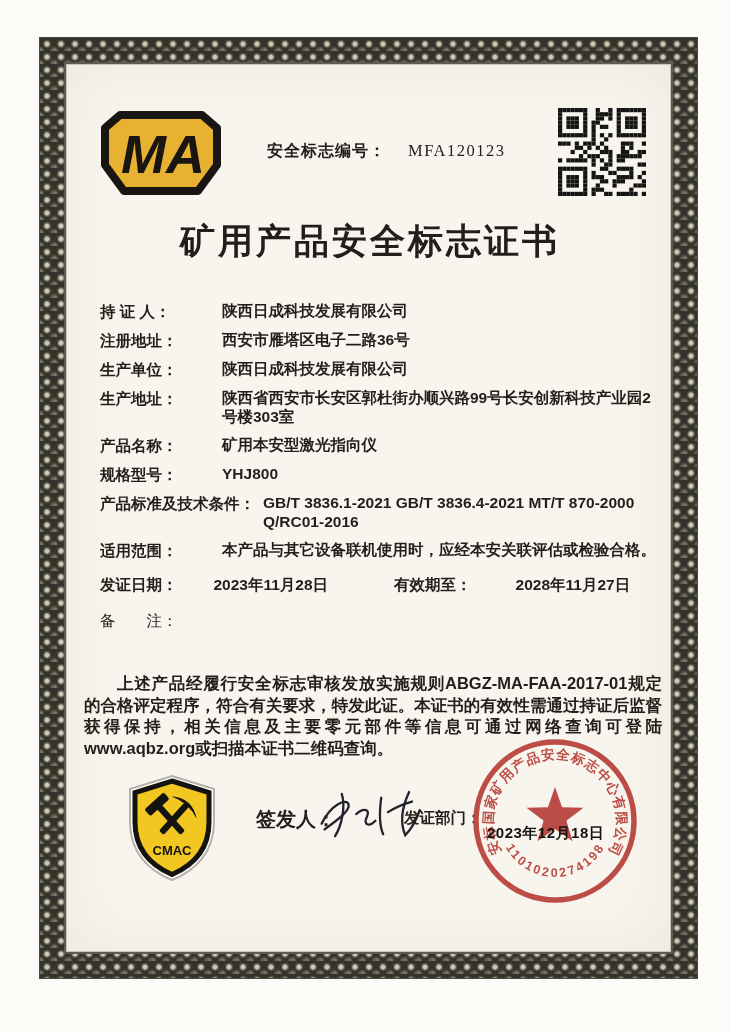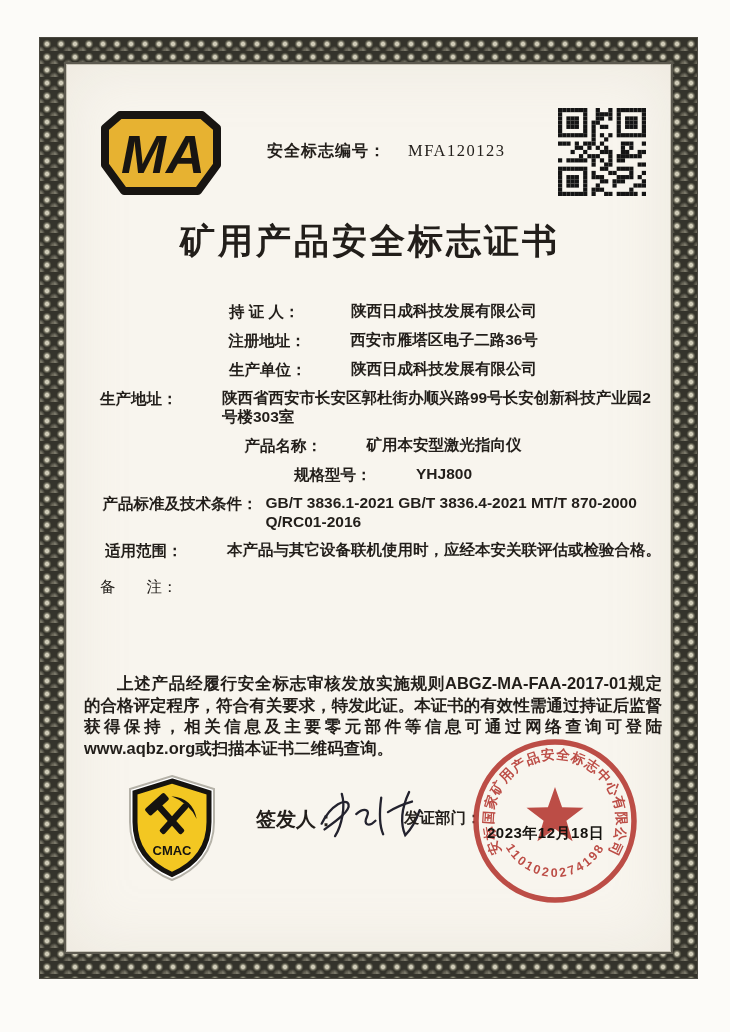--- a/index.html
+++ b/index.html
@@ -36,21 +36,21 @@
   .qr{position:absolute;left:558px;top:108px;width:88px;height:88px;}
   .qr svg{width:88px;height:88px;display:block;}
   .qr rect{fill:#141414;}
   
   .title{
     position:absolute;left:70px;top:218px;width:600px;text-align:center;
     font-size:35px;font-weight:bold;letter-spacing:3px;white-space:nowrap;
   }
   
   .fields{position:absolute;left:100px;top:302px;width:566px;}
-  .row{display:flex;margin-bottom:10px;font-size:15.5px;font-weight:bold;line-height:19px;justify-content:center;}
+  .row{display:flex;margin-bottom:10px;font-size:15.5px;font-weight:bold;line-height:19px;}
   .row .lab{flex:0 0 auto;min-width:122px;white-space:nowrap;}
   .row.wide-label .lab{min-width:0;margin-right:8px;}
   .row .val{flex:0 1 auto;line-height:18.5px;}
   .row .val.narrow{max-width:398px;}
   .dates{display:flex;margin-top:15px;font-size:15.5px;font-weight:bold;line-height:19px;}
   .dates .lab{white-space:nowrap;}
   .dates .v1{margin-left:36px;white-space:nowrap;}
   .dates .lab2{margin-left:66px;white-space:nowrap;}
   .dates .v2{margin-left:44px;white-space:nowrap;}
   .remark{display:flex;margin-top:17px;font-size:15.5px;font-weight:normal;line-height:19px;}
@@ -342,20 +342,26 @@
       </div>
     <div class="row wide-label">
         <span class="lab">产品标准及技术条件：</span>
         <span class="val narrow">GB/T 3836.1-2021 GB/T 3836.4-2021 MT/T 870-2000 Q/RC01-2016</span>
       </div>
     <div class="row">
         <span class="lab">适用范围：</span>
         <span class="val">本产品与其它设备联机使用时，应经本安关联评估或检验合格。</span>
       </div>
 
+    <div class="dates">
+      <span class="lab">发证日期：</span>
+      <span class="v1">2023年11月28日</span>
+      <span class="lab2">有效期至：</span>
+      <span class="v2">2028年11月27日</span>
+    </div>
 
     <div class="remark">
       <span class="lab">备　　注：</span>
     </div>
   </div>
 
   <div class="statement">上述产品经履行安全标志审核发放实施规则ABGZ-MA-FAA-2017-01规定的合格评定程序，符合有关要求，特发此证。本证书的有效性需通过持证后监督获得保持，相关信息及主要零元部件等信息可通过网络查询可登陆www.aqbz.org或扫描本证书二维码查询。</div>
 
   <svg class="cmac" viewBox="0 0 92 108">
     <path d="M46,2 L88,15 L88,48 C88,77 71,96 46,106 C21,96 4,77 4,48 L4,15 Z" fill="#ffffff" stroke="#b5b2a8" stroke-width="2"></path>

